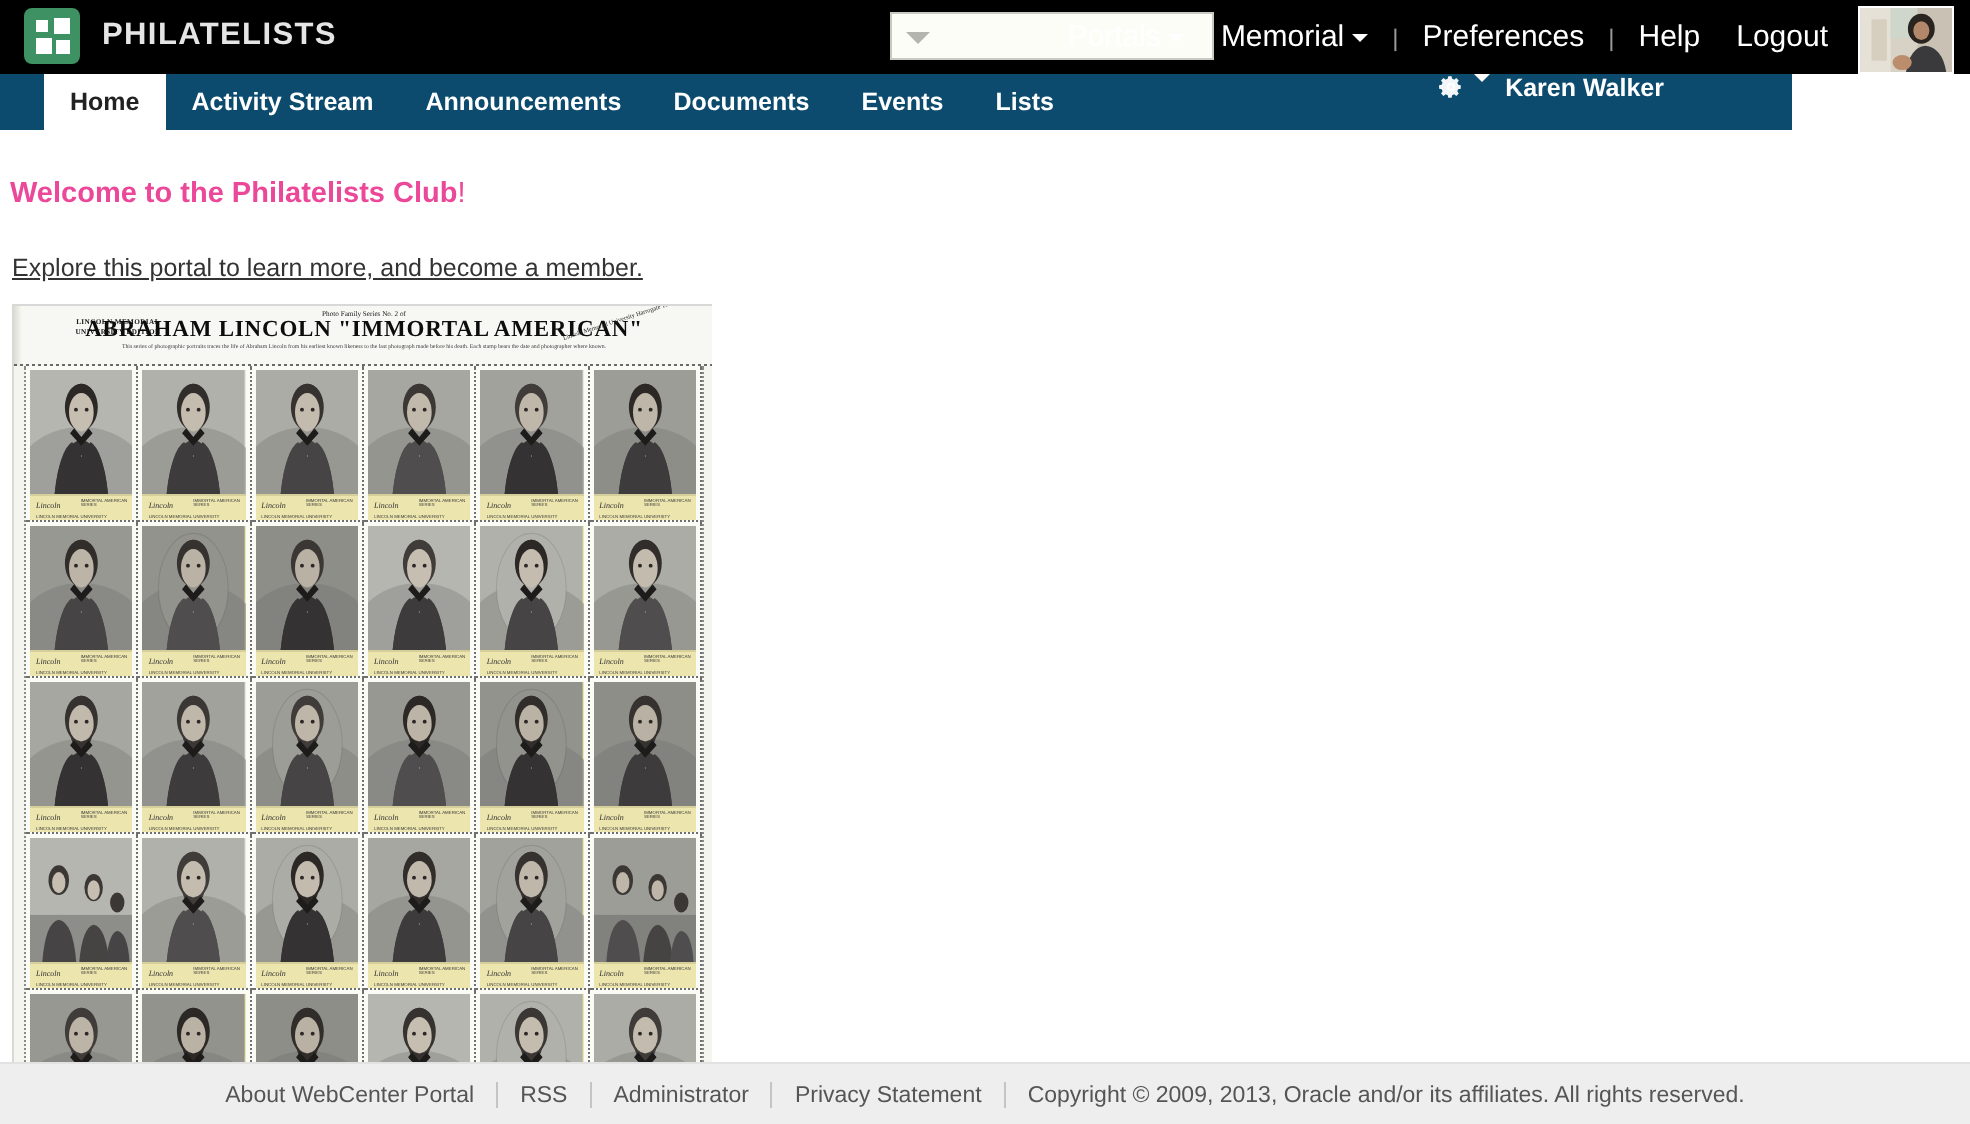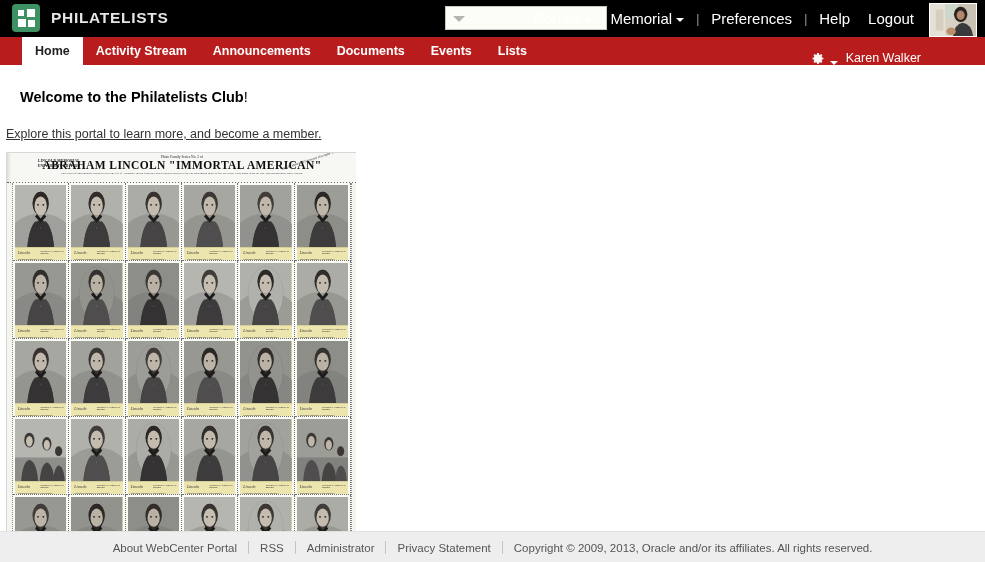--- a/index.html
+++ b/index.html
@@ -64,48 +64,48 @@
   .topnav .vsep { color: #9a9a9a; font-size: 12px; padding: 0 3px; }
 
   .avatar {
     position: absolute; right: 8px; top: 3px; width: 48px; height: 34px;
     border: 1px solid #ffffff; overflow: hidden; background: #cfc9bd;
   }
   .avatar svg { display: block; width: 100%; height: 100%; }
 
   
   .navbar {
-    position: absolute; left: 0; top: 37px; width: 985px; height: 28px;
-    background: #b91c1c;
+    position: absolute; left: 0; top: 37px; width: 896px; height: 28px;
+    background: #0c4a6e;
   }
   .tabs { position: absolute; left: 22px; top: 0; height: 28px; display: flex; align-items: stretch; }
   .tab {
     display: flex; align-items: center; padding: 0 13px; height: 28px;
     color: #ffffff; font-size: 12.5px; font-weight: bold; text-decoration: none;
     white-space: nowrap;
   }
   .tab.active { background: #ffffff; color: #222222; }
 
   .usermenu {
     position: absolute; right: 64px; top: 0; height: 28px;
-    display: flex; align-items: flex-end; gap: 4px;
+    display: flex; align-items: flex-start; gap: 4px; font-weight: bold;
   }
   .gear-icon { width: 13px; height: 13px; display: block; }
   .usermenu .dcaret2 {
     width: 0; height: 0; margin-left: 1px; margin-right: 4px;
     border-left: 4px solid transparent; border-right: 4px solid transparent;
     border-top: 4px solid #ffffff;
   }
   .username { color: #ffffff; font-size: 12.5px; white-space: nowrap; }
 
   
   .content { position: absolute; left: 0; top: 65px; width: 985px; height: 466px; background:#fff; }
   .welcome {
-    position: absolute; left: 20px; top: 24px;
-    color: #000000; font-size: 14.5px; font-weight: bold;
+    position: absolute; left: 5px; top: 24px;
+    color: #ec4899; font-size: 14.5px; font-weight: bold;
   }
   .welcome .bang { font-weight: normal; }
   .subtitle {
     position: absolute; left: 6px; top: 62px;
     color: #333333; font-size: 12.5px; text-decoration: underline;
   }
 
   
   .sheet-wrap {
     position: absolute; left: 6px; top: 87px;

